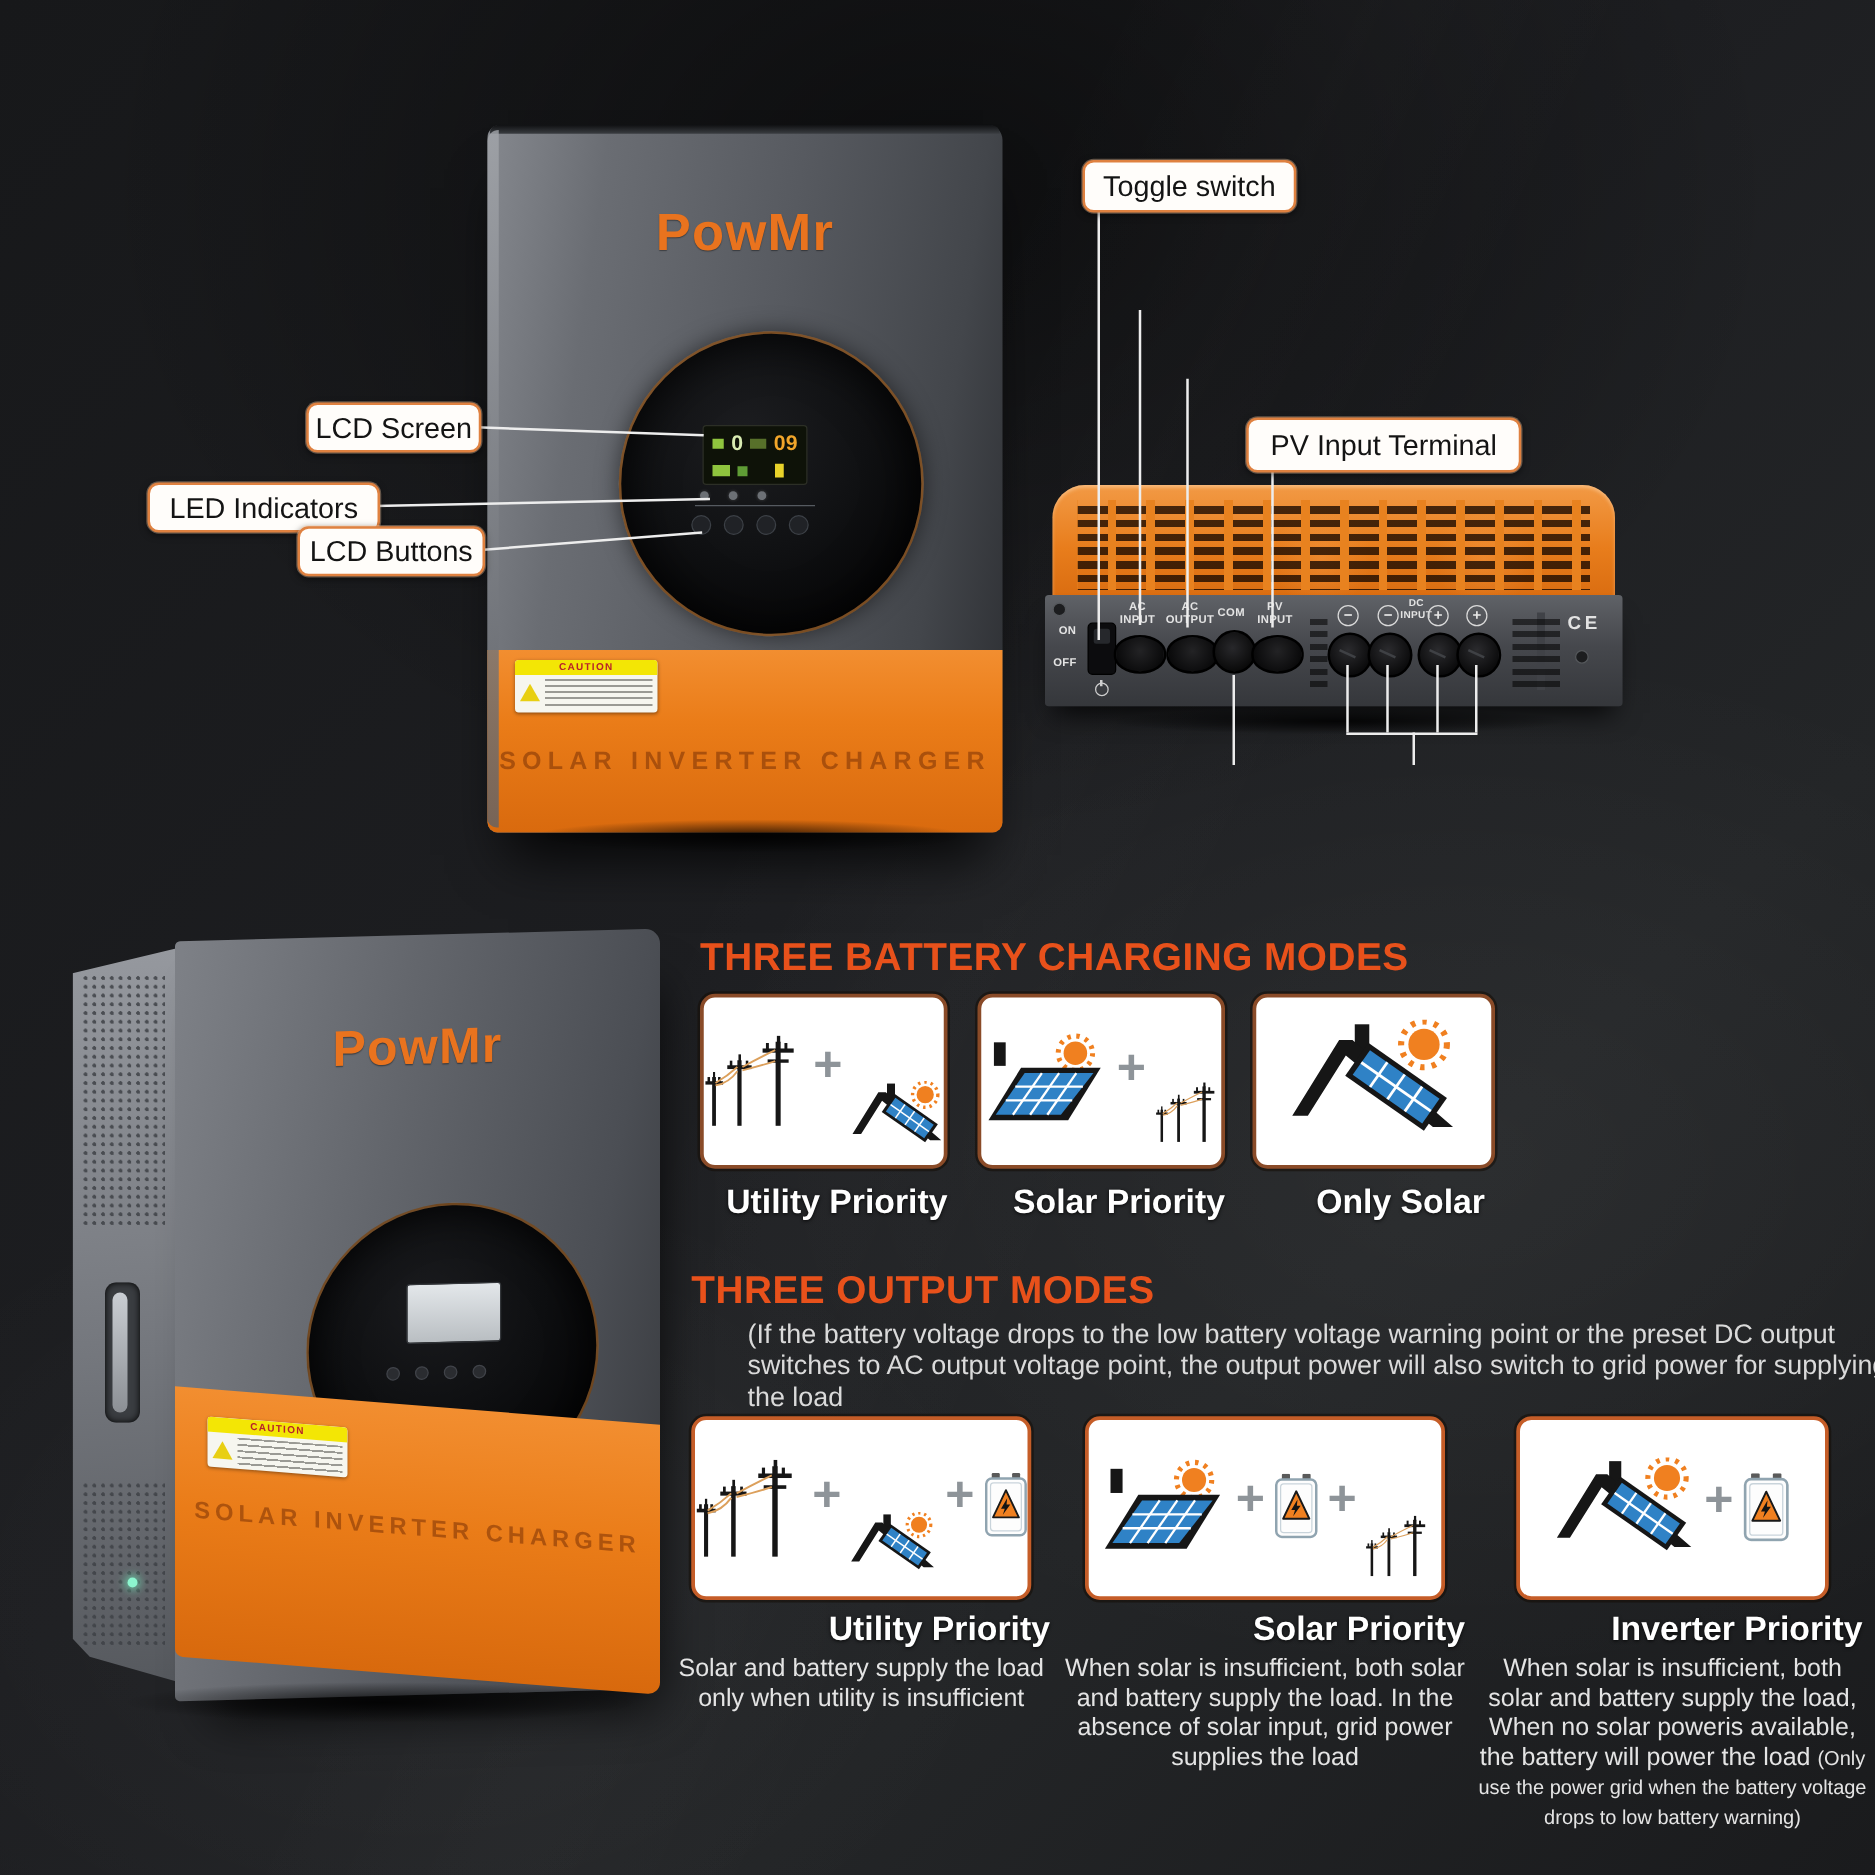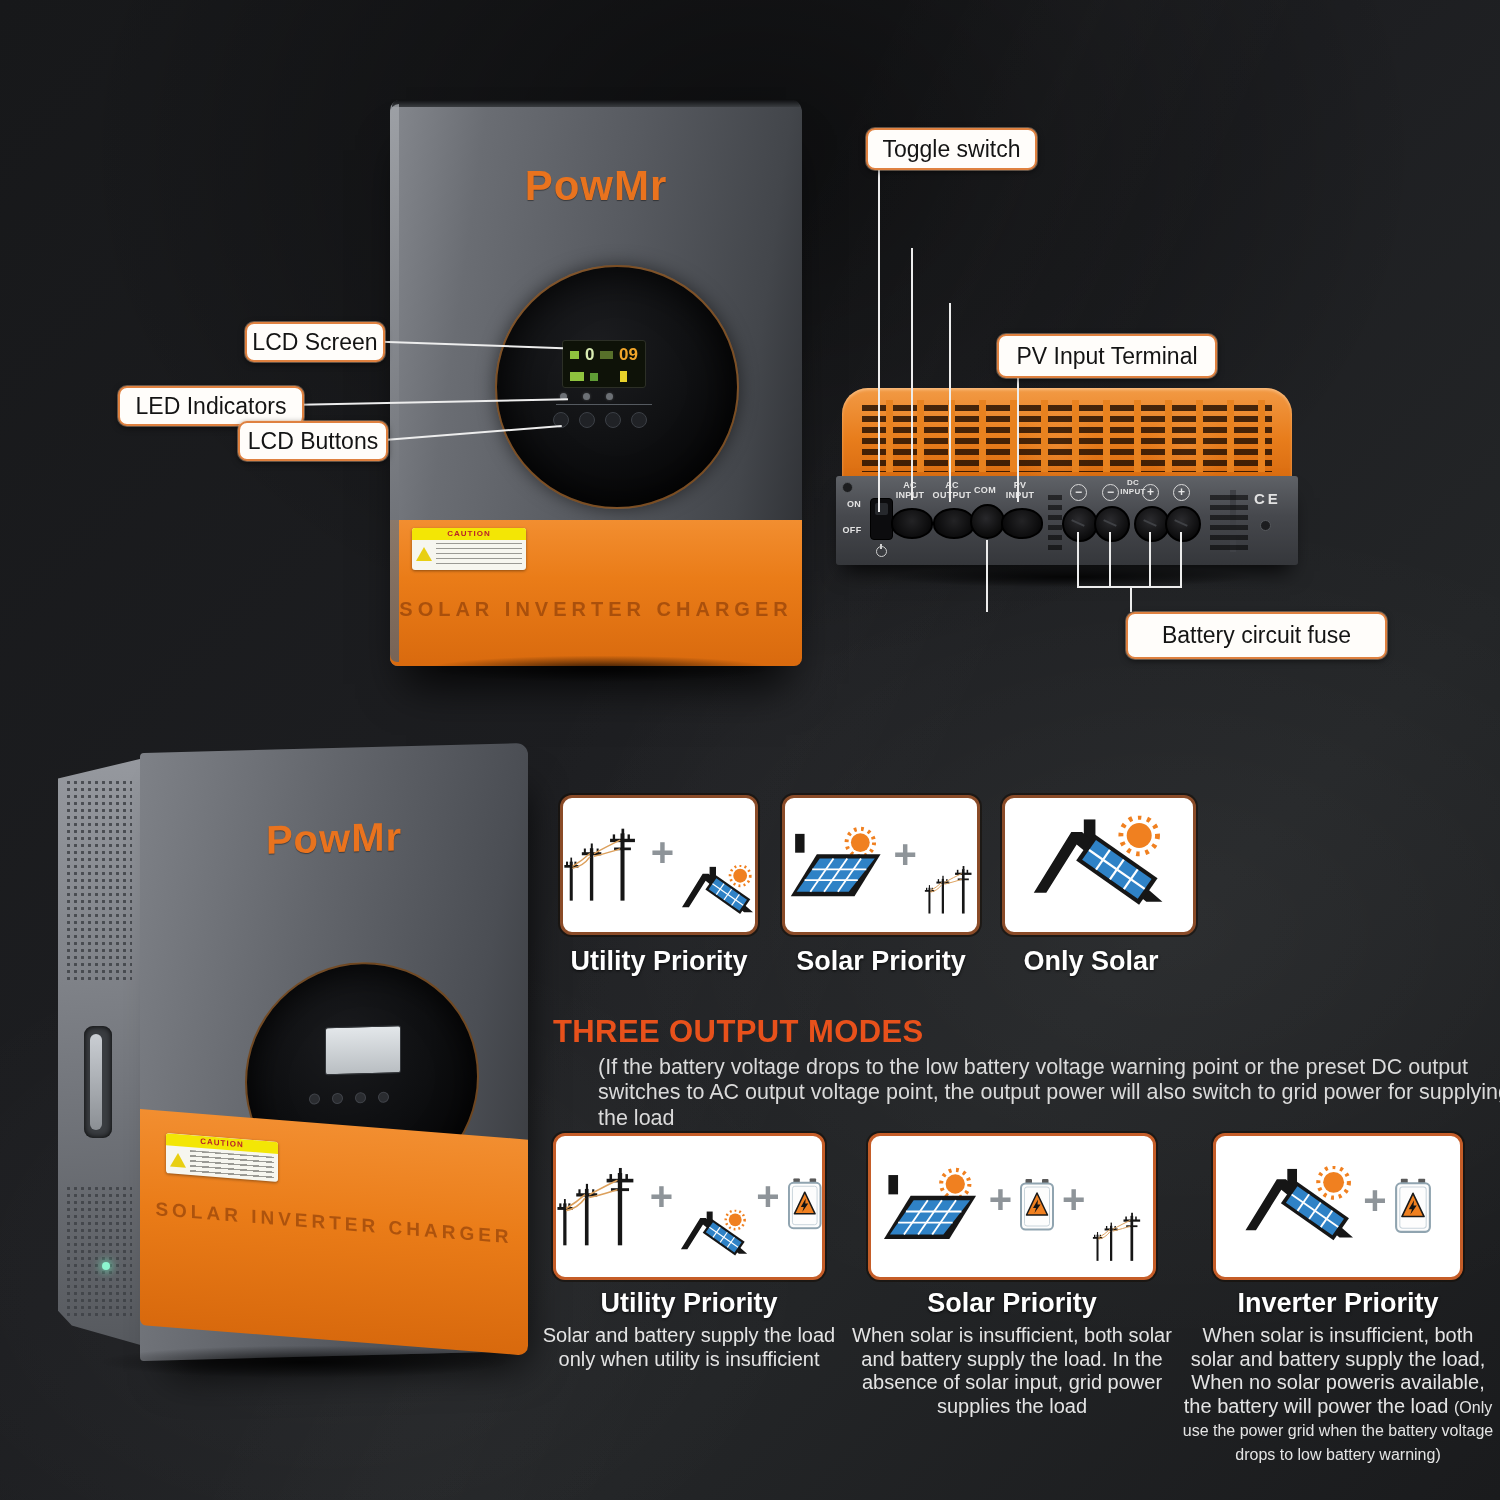--- a/index.html
+++ b/index.html
@@ -99,21 +99,21 @@
   .sd-btns{position:absolute;left:62px;top:128px;display:flex;gap:12px;}
   .sd-btns i{width:9px;height:9px;border-radius:50%;background:#2a2c30;border:1px solid #404349;}
   .sd-band{position:absolute;left:0;top:356px;width:100%;height:216px;transform:skewY(6deg);transform-origin:0 0;
     background:linear-gradient(#f28e30 0%,#ea7c18 45%,#d8690d 100%);border-radius:0 0 10px 6px;}
   
   .section-title{position:absolute;color:#e8511b;font-weight:800;font-size:31px;letter-spacing:.4px;white-space:nowrap;}
   .mode-card{position:absolute;background:#fff;border-radius:12px;display:flex;align-items:center;justify-content:center;gap:7px;
     box-shadow:0 0 0 2px rgba(20,12,6,.55);box-sizing:border-box;}
   .cm{border:3px solid #8a4b28;}
   .om{border:3px solid #c55d28;}
-  .mode-label{position:absolute;color:#fff;font-weight:700;font-size:27px;text-align:center;text-shadow:0 1px 3px rgba(0,0,0,.8);}
+  .mode-label{position:absolute;color:#fff;font-weight:700;font-size:27px;text-align:right;text-shadow:0 1px 3px rgba(0,0,0,.8);}
   .mode-desc{position:absolute;color:#e4e4e4;font-size:20px;line-height:1.18;text-align:center;}
   .mode-desc .small{font-size:16px;}
   .note-text{position:absolute;color:#dadada;font-size:21.5px;line-height:1.18;margin-left:45px;}
   .plus{color:#8e9499;font-size:40px;font-weight:700;line-height:1;}
   .micon{display:block;}
   
   #cm1 .icon-utility-poles{width:96px;height:94px}
   #cm1 .icon-roof-solar-sun{width:88px;height:64px;align-self:flex-end;margin-bottom:8px}
   #cm1 .plus{margin-bottom:26px}
   #cm2 .icon-solar-panel-sun{width:118px;height:92px}
@@ -303,23 +303,20 @@
     </div>
   </div>
   <div class="ground-shadow" style="left:880px;top:566px;width:380px;height:22px"></div>
 
   <div class="callout" style="left:866px;top:128px;width:167px;height:38px">
       <span>Toggle switch</span>
     </div>
   <div class="callout" style="left:997px;top:334px;width:216px;height:40px">
       <span>PV Input Terminal</span>
     </div>
-  <div class="callout" style="left:1126px;top:612px;width:257px;height:43px">
-      <span>Battery circuit fuse</span>
-    </div>
 
   <div class="line" style="left:878px;top:166px;width:2px;height:346px"></div>
   <div class="line" style="left:911px;top:248px;width:2px;height:252px"></div>
   <div class="line" style="left:949px;top:303px;width:2px;height:199px"></div>
   <div class="line" style="left:1017px;top:374px;width:2px;height:128px"></div>
   <div class="line" style="left:986px;top:540px;width:2px;height:72px"></div>
   <div class="line" style="left:1077px;top:532px;width:2px;height:54px"></div>
   <div class="line" style="left:1109px;top:532px;width:2px;height:54px"></div>
   <div class="line" style="left:1149px;top:532px;width:2px;height:54px"></div>
   <div class="line" style="left:1180px;top:532px;width:2px;height:54px"></div>
@@ -351,20 +348,21 @@
             <span class="warn-tri"></span>
             <span class="sticker-lines"></span>
           </div>
         </div>
         <div class="tagline" style="top:88px;font-size:19px;letter-spacing:4px">SOLAR INVERTER CHARGER</div>
       </div>
     </div>
   </div>
   <div class="ground-shadow" style="left:90px;top:1345px;width:430px;height:34px"></div>
 
+  <div class="section-title" style="left:560px;top:748px">THREE BATTERY CHARGING MODES</div>
   <div id="cm1" class="mode-card cm" style="left:560px;top:795px;width:198px;height:140px">
       <svg class="micon icon-utility-poles" viewBox="0 0 120 110">
         <use href="#sym-utility-poles" xlink:href="#sym-utility-poles"></use>
       </svg>
       <span class="plus">+</span>
       <svg class="micon icon-roof-solar-sun" viewBox="0 0 150 110">
         <use href="#sym-house-solar-sun" xlink:href="#sym-house-solar-sun"></use>
       </svg>
     </div>
   <div id="cm2" class="mode-card cm" style="left:782px;top:795px;width:198px;height:140px">

